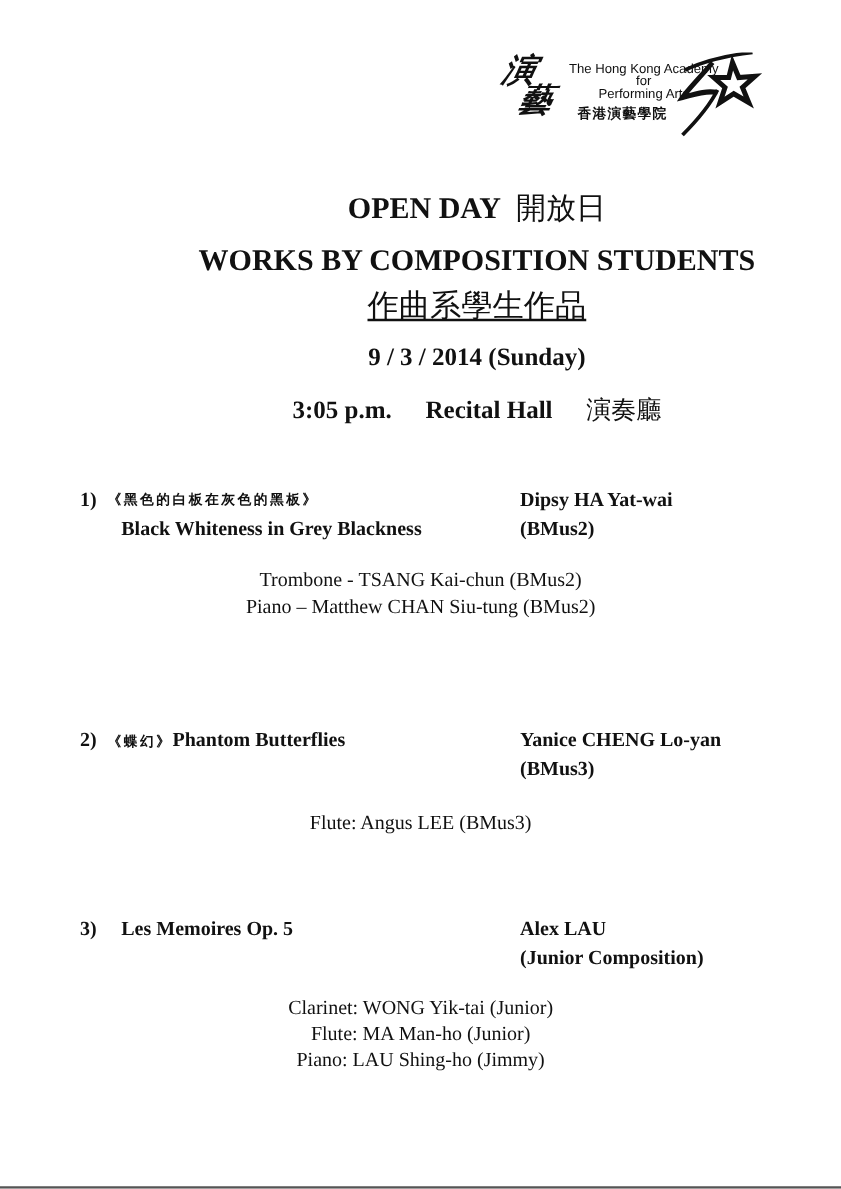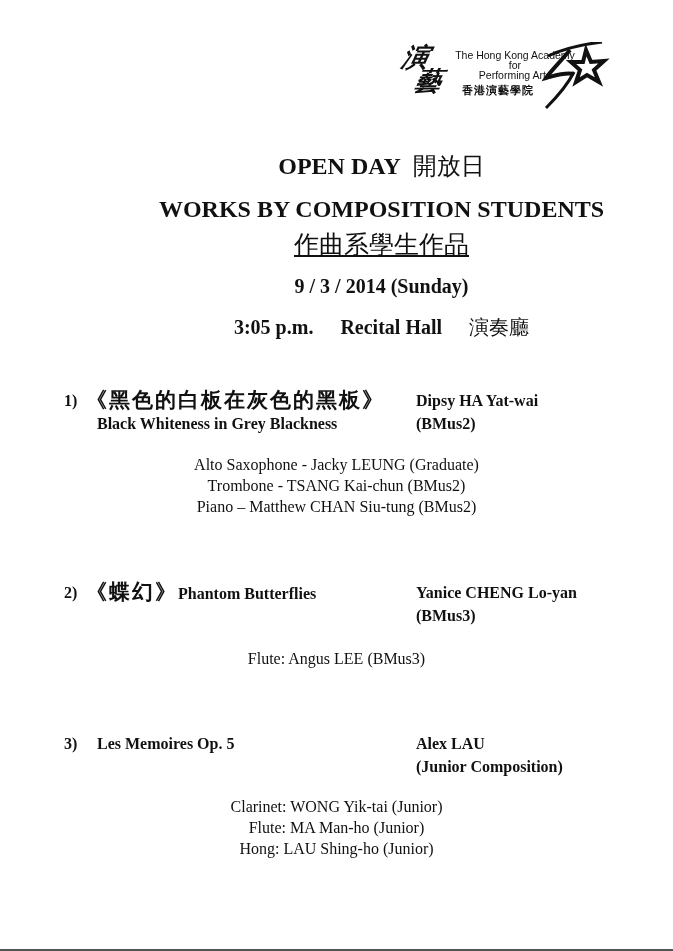--- a/index.html
+++ b/index.html
@@ -55,21 +55,21 @@
     .zh-inline { font-family: "DejaVu Sans", sans-serif; font-weight: normal; }
     .gap { display: inline-block; width: 22px; }
 
     
     .item-head {
       position: absolute; left: 64px; width: 560px;
       font-weight: bold; font-size: 16px; line-height: 23px;
     }
     .item-head .num { position: absolute; left: 0; top: 0; }
     .item-head .title { position: absolute; left: 33px; top: 0; white-space: nowrap; }
-    .item-head .title-zh { font-family: Liberation Serif, serif; font-size: 21px; letter-spacing: 2px; }
+    .item-head .title-zh { font-family: Liberation Sans, sans-serif; font-size: 11px; letter-spacing: 2px; }
     .item-head .title2 { position: absolute; left: 33px; top: 23px; white-space: nowrap; }
     .item-head .composer { position: absolute; left: 352px; top: 0; white-space: nowrap; }
     .item-head .composer2 { position: absolute; left: 352px; top: 23px; white-space: nowrap; text-align: right; }
     .performers {
       position: absolute; left: 0; width: 673px; text-align: center;
       font-size: 16px; line-height: 21px;
     }
     .performers div { white-space: nowrap; }
   </style>
 </head>
@@ -108,21 +108,20 @@
 </div>
 
 <div class="item-head" style="top:389px;height:46px;">
   <span class="num">1)</span>
   <span class="title title-zh" style="left:22px;">《黑色的白板在灰色的黑板》</span>
   <span class="title2">Black Whiteness in Grey Blackness</span>
   <span class="composer">Dipsy HA Yat-wai</span>
   <span class="composer2">(BMus2)</span>
 </div>
 <div class="performers" style="top:454px;">
-  <div>Alto Saxophone - Jacky LEUNG (Graduate)</div>
   <div>Trombone - TSANG Kai-chun (BMus2)</div>
   <div>Piano – Matthew CHAN Siu-tung (BMus2)</div>
 </div>
 
 <div class="item-head" style="top:581px;height:46px;">
   <span class="num">2)</span>
   <span class="title" style="left:22px;">
     <span class="title-zh">《蝶幻》</span><span>Phantom Butterflies</span>
   </span>
   <span class="composer">Yanice CHENG Lo-yan</span>
@@ -134,16 +133,16 @@
 
 <div class="item-head" style="top:732px;height:46px;">
   <span class="num">3)</span>
   <span class="title">Les Memoires Op. 5</span>
   <span class="composer">Alex LAU</span>
   <span class="composer2">(Junior Composition)</span>
 </div>
 <div class="performers" style="top:796px;">
   <div>Clarinet: WONG Yik-tai (Junior)</div>
   <div>Flute: MA Man-ho (Junior)</div>
-  <div>Hong: LAU Shing-ho (Junior)</div>
+  <div>Piano: LAU Shing-ho (Jimmy)</div>
 </div>
 
 <div class="bottom-rule"></div>
 
 </body></html>

